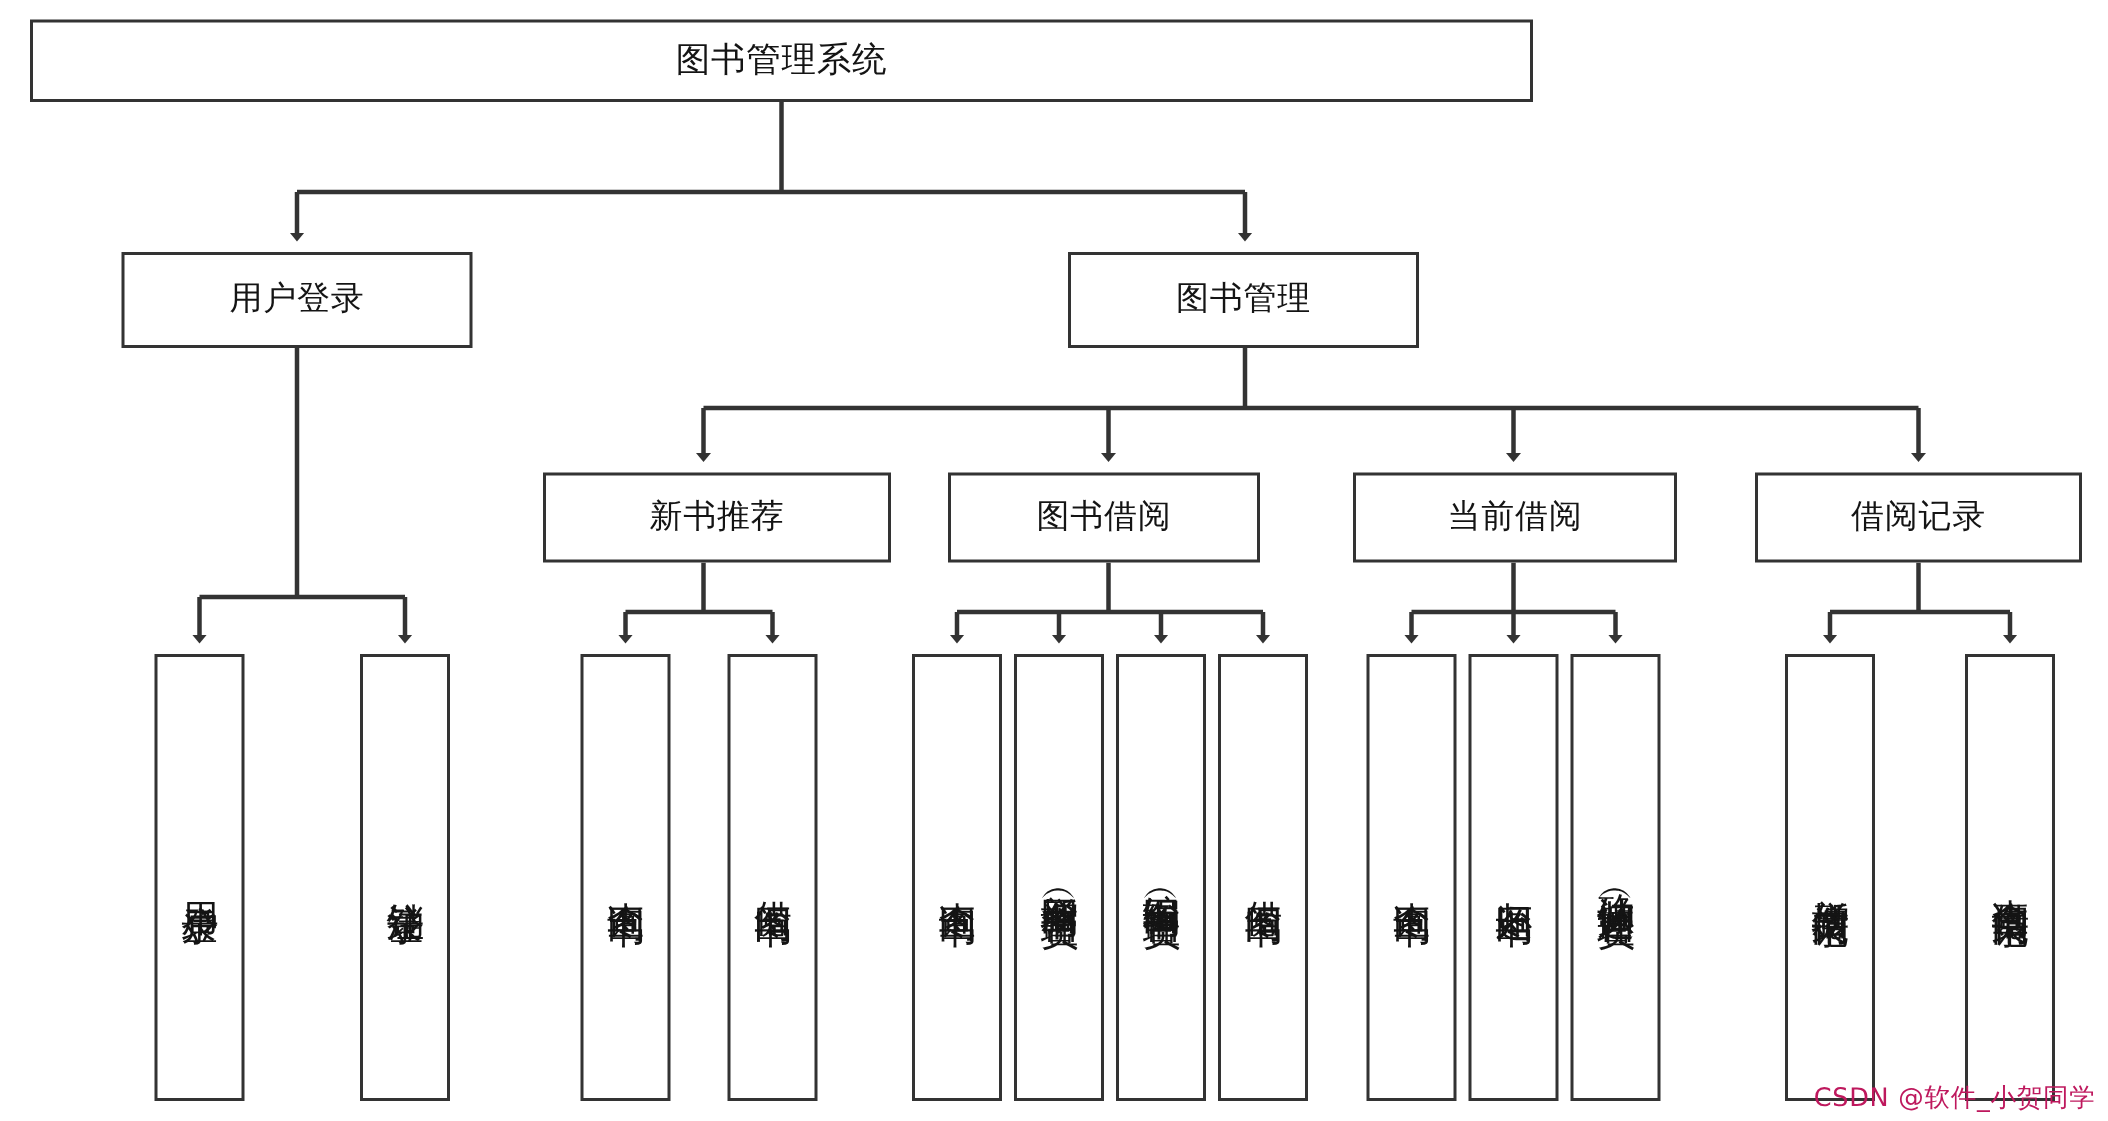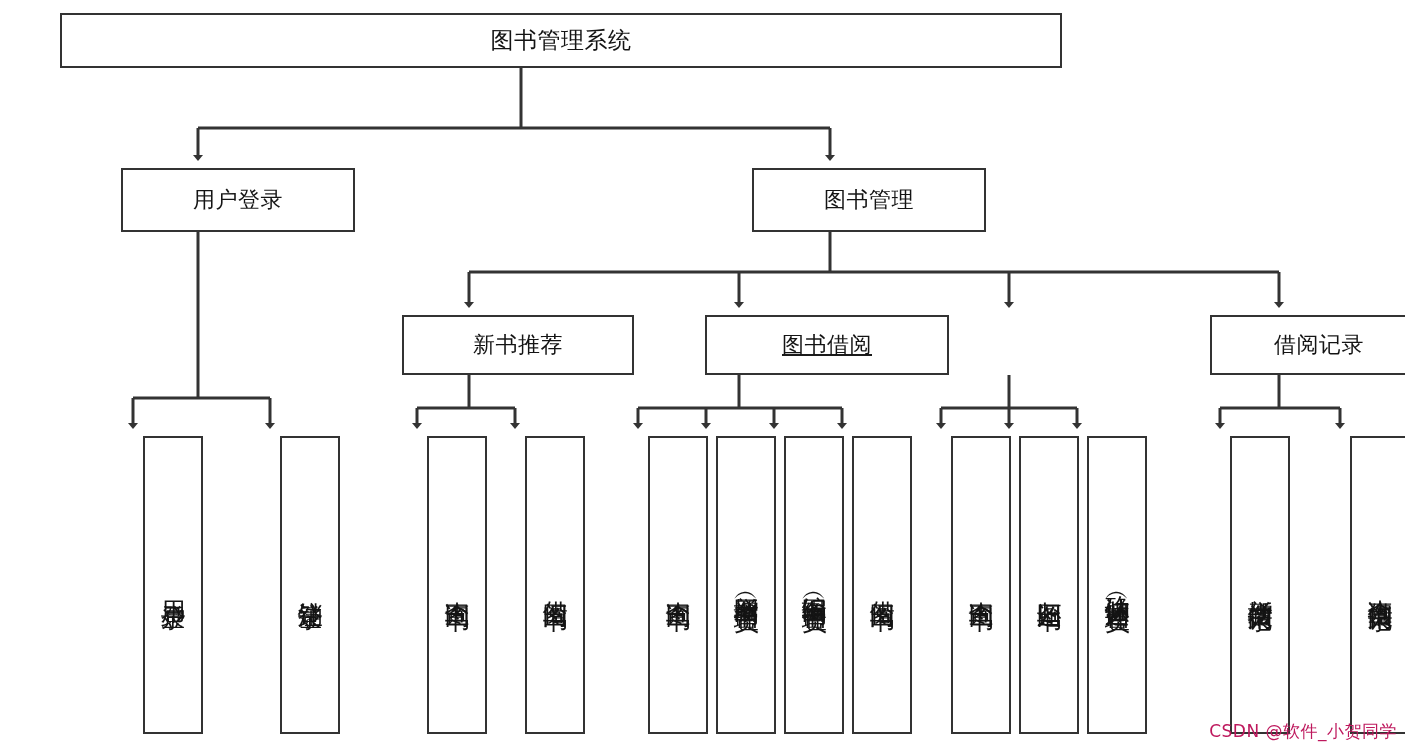--- a/index.html
+++ b/index.html
@@ -29,21 +29,20 @@
   }
   .node {
     position: absolute;
     box-sizing: border-box;
     background: #ffffff;
     border: 2.5px solid #333333;
     display: flex;
     align-items: center;
     justify-content: center;
     z-index: 2;
-    margin-left: 40px;
   }
   .node .label {
     display: block;
     text-align: center;
     color: #141414;
     letter-spacing: 0.5px;
   }
   
   .node.horiz .label {
     font-size: 22px;
@@ -141,22 +140,25 @@
   <div class="node horiz" style="left:81px; top:168px; width:234px; height:64px;">
     <span class="label">用户登录</span>
   </div>
   <div class="node horiz" style="left:712px; top:168px; width:234px; height:64px;">
     <span class="label">图书管理</span>
   </div>
 
   <div class="node horiz" style="left:362px; top:315px; width:232px; height:60px;">
     <span class="label">新书推荐</span>
   </div>
-  <div class="node horiz" style="left:665px; top:315px; width:244px; height:60px;text-decoration:underline;">
+  <div class="node horiz" style="left:632px; top:315px; width:208px; height:60px;">
     <span class="label">图书借阅</span>
+  </div>
+  <div class="node horiz" style="left:902px; top:315px; width:216px; height:60px;">
+    <span class="label">当前借阅</span>
   </div>
   <div class="node horiz" style="left:1170px; top:315px; width:218px; height:60px;">
     <span class="label">借阅记录</span>
   </div>
 
   <div class="node vert" style="left:103px; top:436px; width:60px; height:298px;">
     <span class="label">用户登录</span>
   </div>
   <div class="node vert" style="left:240px; top:436px; width:60px; height:298px;">
     <span class="label">注销登录</span>

